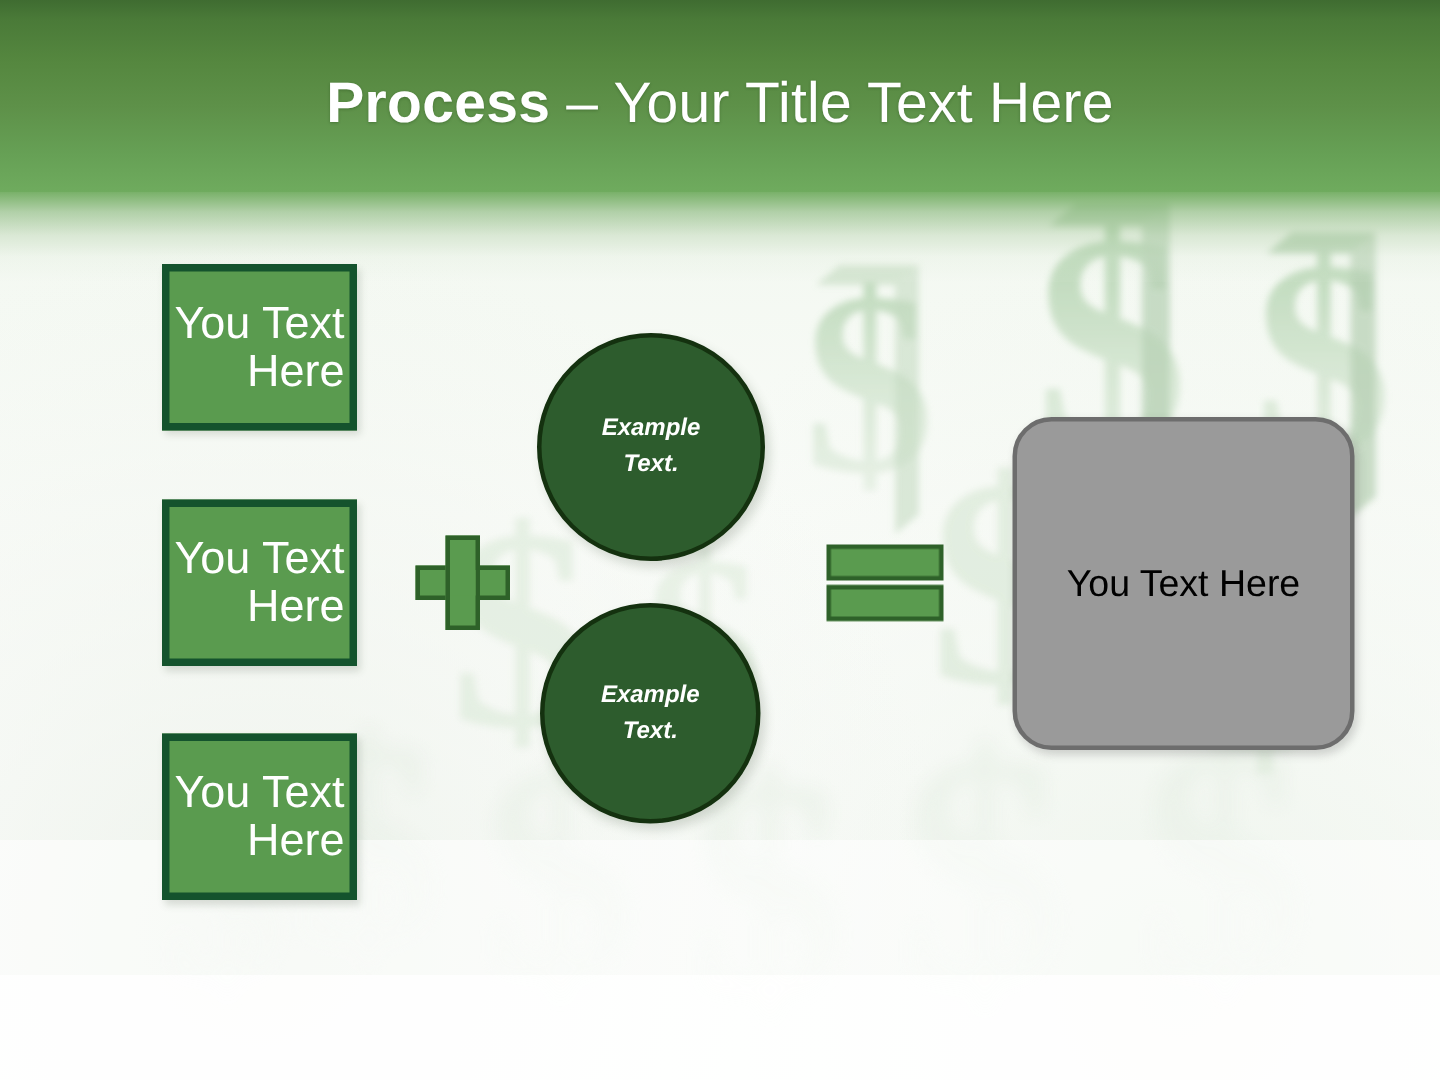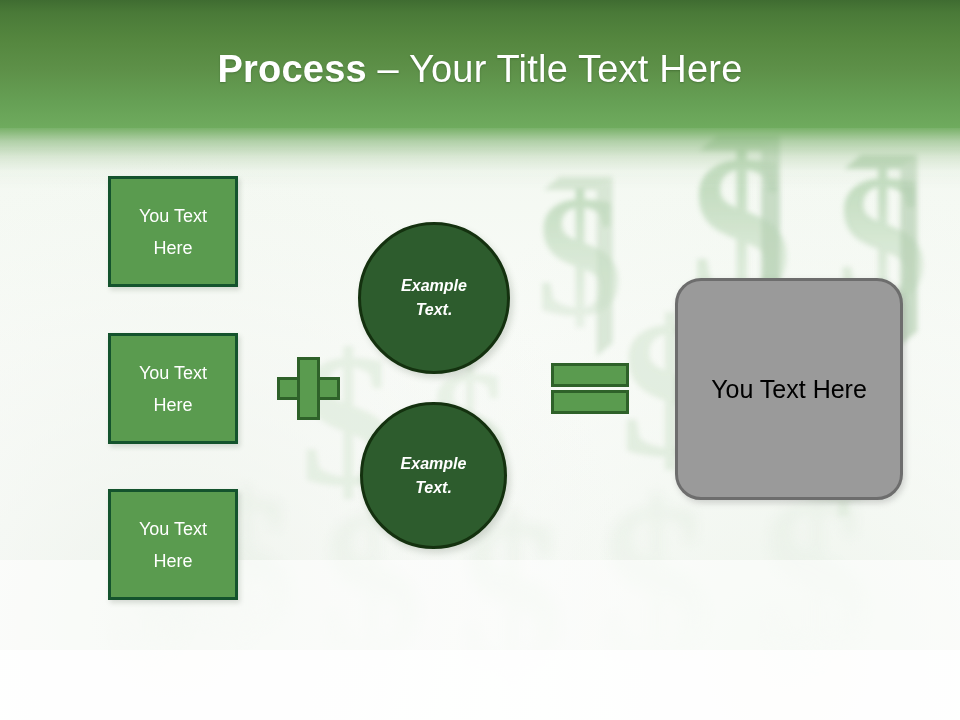--- a/index.html
+++ b/index.html
@@ -67,28 +67,28 @@
   .title .rest   { font-weight: normal; }
 
   
   .box {
     position: absolute;
     left: 108px;
     width: 130px;
     height: 111px;
     box-sizing: border-box;
     background: #5a9b4f;
-    border: 3px solid #14532d;
+    border: 5px solid #14532d;
     color: #ffffff;
-    font-size: 18px;
+    font-size: 30px;
     line-height: 32px;
     display: flex;
     align-items: center;
     justify-content: center;
-    text-align: center;
+    text-align: right;
     box-shadow: 2px 3px 5px rgba(60,80,55,0.18);
   }
   #box-1 { top: 176px; }
   #box-2 { top: 333px; }
   #box-3 { top: 489px; }
 
   
   .plus {
     position: absolute;
     left: 277px;

